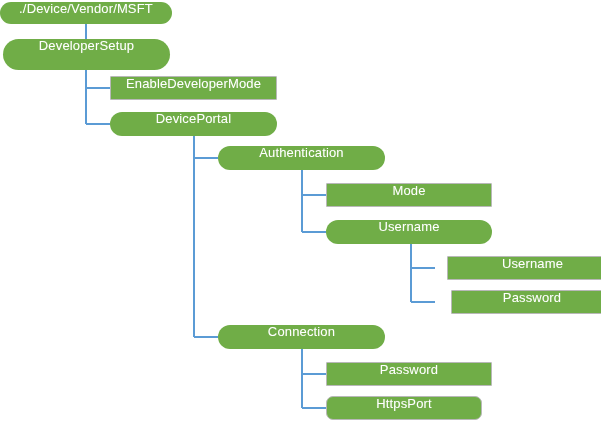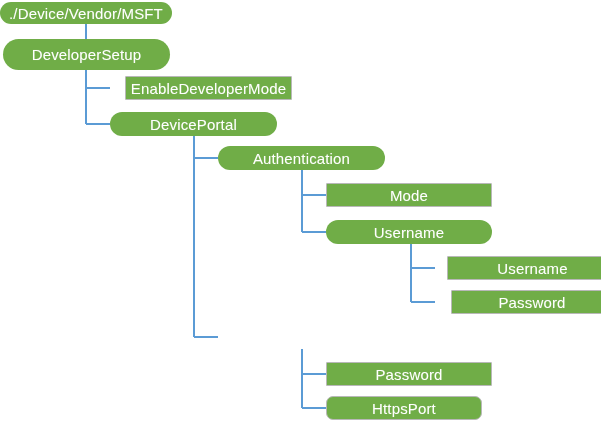--- a/index.html
+++ b/index.html
@@ -24,23 +24,23 @@
     width: 601px;
     height: 428px;
     pointer-events: none;
   }
   .node {
     position: absolute;
     box-sizing: border-box;
     background: #70AD47;
     color: #ffffff;
     display: flex;
-    align-items: center;
+    align-items: flex-start;
     justify-content: center;
-    font-size: 15px;
+    font-size: 13px;
     line-height: 1;
     letter-spacing: 0.15px;
     white-space: nowrap;
     text-shadow: 0 0 1px rgba(255,255,255,0.25);
   }
   .node.pill {
     border-radius: 999px;
   }
   .node.rect {
     border: 1px solid #b8b8b8;
@@ -84,21 +84,21 @@
   </svg>
 
   <div class="node pill" style="left:0px; top:2px; width:172px; height:22px;">
     <span class="node-label">./Device/Vendor/MSFT</span>
   </div>
 
   <div class="node pill" style="left:3px; top:39px; width:167px; height:31px;">
     <span class="node-label">DeveloperSetup</span>
   </div>
 
-  <div class="node rect" style="left:125px; top:76px; width:167px; height:24px;">
+  <div class="node rect" style="left:110px; top:76px; width:167px; height:24px;">
     <span class="node-label">EnableDeveloperMode</span>
   </div>
 
   <div class="node pill" style="left:110px; top:112px; width:167px; height:24px;">
     <span class="node-label">DevicePortal</span>
   </div>
 
   <div class="node pill" style="left:218px; top:146px; width:167px; height:24px;">
     <span class="node-label">Authentication</span>
   </div>
@@ -112,20 +112,23 @@
   </div>
 
   <div class="node rect" style="left:447px; top:256px; width:171px; height:24px;">
     <span class="node-label">Username</span>
   </div>
 
   <div class="node rect" style="left:451px; top:290px; width:162px; height:24px;">
     <span class="node-label">Password</span>
   </div>
 
+  <div class="node pill" style="left:218px; top:325px; width:167px; height:24px;">
+    <span class="node-label">Connection</span>
+  </div>
 
   <div class="node rect" style="left:326px; top:362px; width:166px; height:24px;">
     <span class="node-label">Password</span>
   </div>
 
   <div class="node rect" style="left:326px; top:396px; width:156px; height:24px;border-radius:7px;">
     <span class="node-label">HttpsPort</span>
   </div>
 
 </div>

